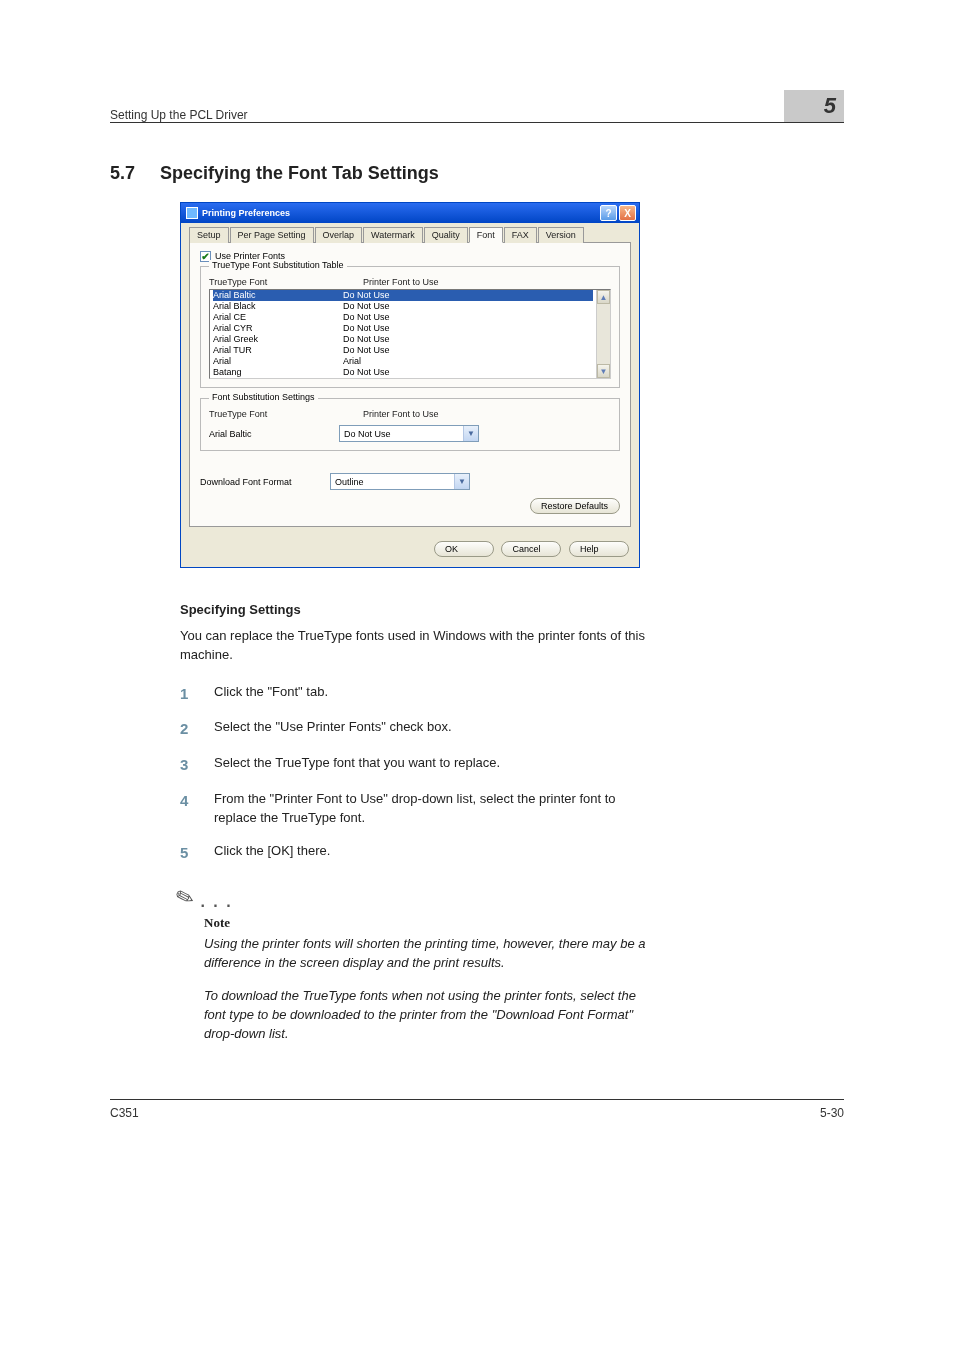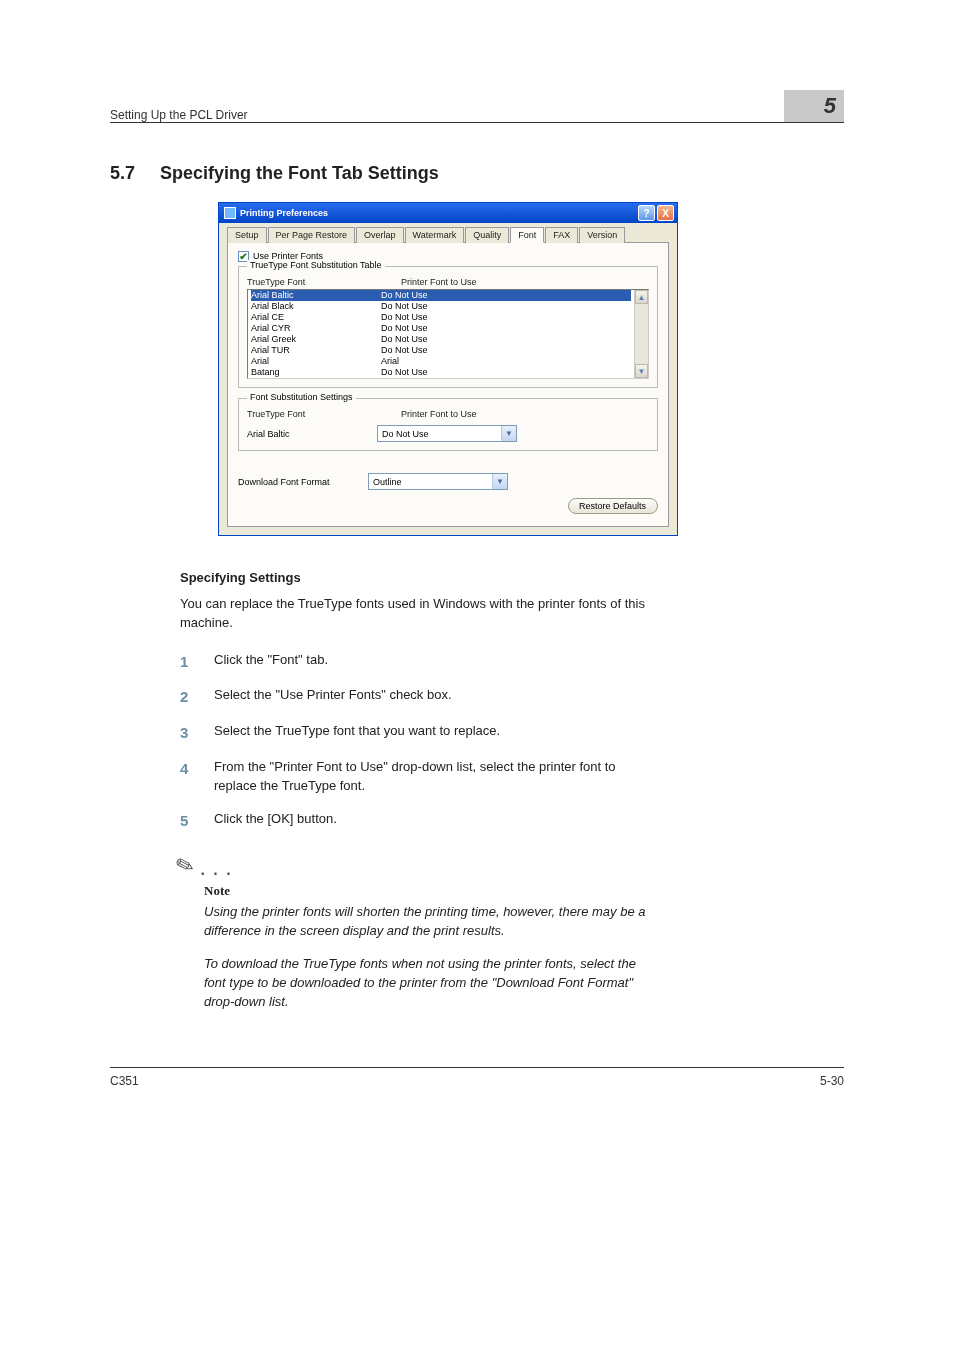--- a/index.html
+++ b/index.html
@@ -36,21 +36,21 @@
     .section-title {
       font-size: 18px;
       font-weight: bold;
       color: #222;
       margin-bottom: 18px;
     }
     .section-title .num { margin-right: 20px;}
     
     .dialog {
       width: 460px;
-      margin-left: 108px;
+      margin-left: 70px;
       margin-bottom: 34px;
       border: 1px solid #0046c3;
       font-size: 9px;
       font-family: "Tahoma", Arial, sans-serif;
       background: #ece9d8;
     }
     .titlebar {
       height: 20px;
       background: linear-gradient(#2a6cf0, #0045c5);
       display: flex;
@@ -198,21 +198,21 @@
           <span>?</span>
         </div>
       <div class="tbtn">
           <span>X</span>
         </div>
     </div>
   </div>
   <div class="dialog-body">
     <div class="tabs">
       <div class="tab">Setup</div>
-      <div class="tab">Per Page Restore</div>
+      <div class="tab">Per Page Setting</div>
       <div class="tab">Overlap</div>
       <div class="tab">Watermark</div>
       <div class="tab">Quality</div>
       <div class="tab active">Font</div>
       <div class="tab">FAX</div>
       <div class="tab">Version</div>
     </div>
     <div class="tab-pane">
       <div class="chk-row">
         <div class="chk">✔</div>
@@ -296,41 +296,46 @@
               <span>▼</span>
             </div>
         </div>
       </div>
 
       <div class="bottom-btns">
         <span class="winbtn" style="min-width:90px;">Restore Defaults</span>
       </div>
     </div>
   </div>
+  <div class="dialog-footer">
+    <span class="winbtn">OK</span>
+    <span class="winbtn">Cancel</span>
+    <span class="winbtn">Help</span>
+  </div>
 </div>
 
 <div class="doc-block">
   <div class="doc-subhead">Specifying Settings</div>
   <div class="doc-para">You can replace the TrueType fonts used in Windows with the printer fonts of this machine.</div>
 
   <ol class="steps">
     <li>
         <span>Click the "Font" tab.</span>
       </li>
     <li>
         <span>Select the "Use Printer Fonts" check box.</span>
       </li>
     <li>
         <span>Select the TrueType font that you want to replace.</span>
       </li>
     <li>
         <span>From the "Printer Font to Use" drop-down list, select the printer font to replace the TrueType font.</span>
       </li>
     <li>
-        <span>Click the [OK] button.</span>
+        <span>Click the [OK] there.</span>
       </li>
   </ol>
 
   <div class="note-icon-row">
     <span class="pencil">✎</span>
     <span class="dots">. . .</span>
   </div>
   <div class="note-label">Note</div>
   <div class="note-text">Using the printer fonts will shorten the printing time, however, there may be a difference in the screen display and the print results.</div>
   <div class="note-text">To download the TrueType fonts when not using the printer fonts, select the font type to be downloaded to the printer from the "Download Font Format" drop-down list.</div>

